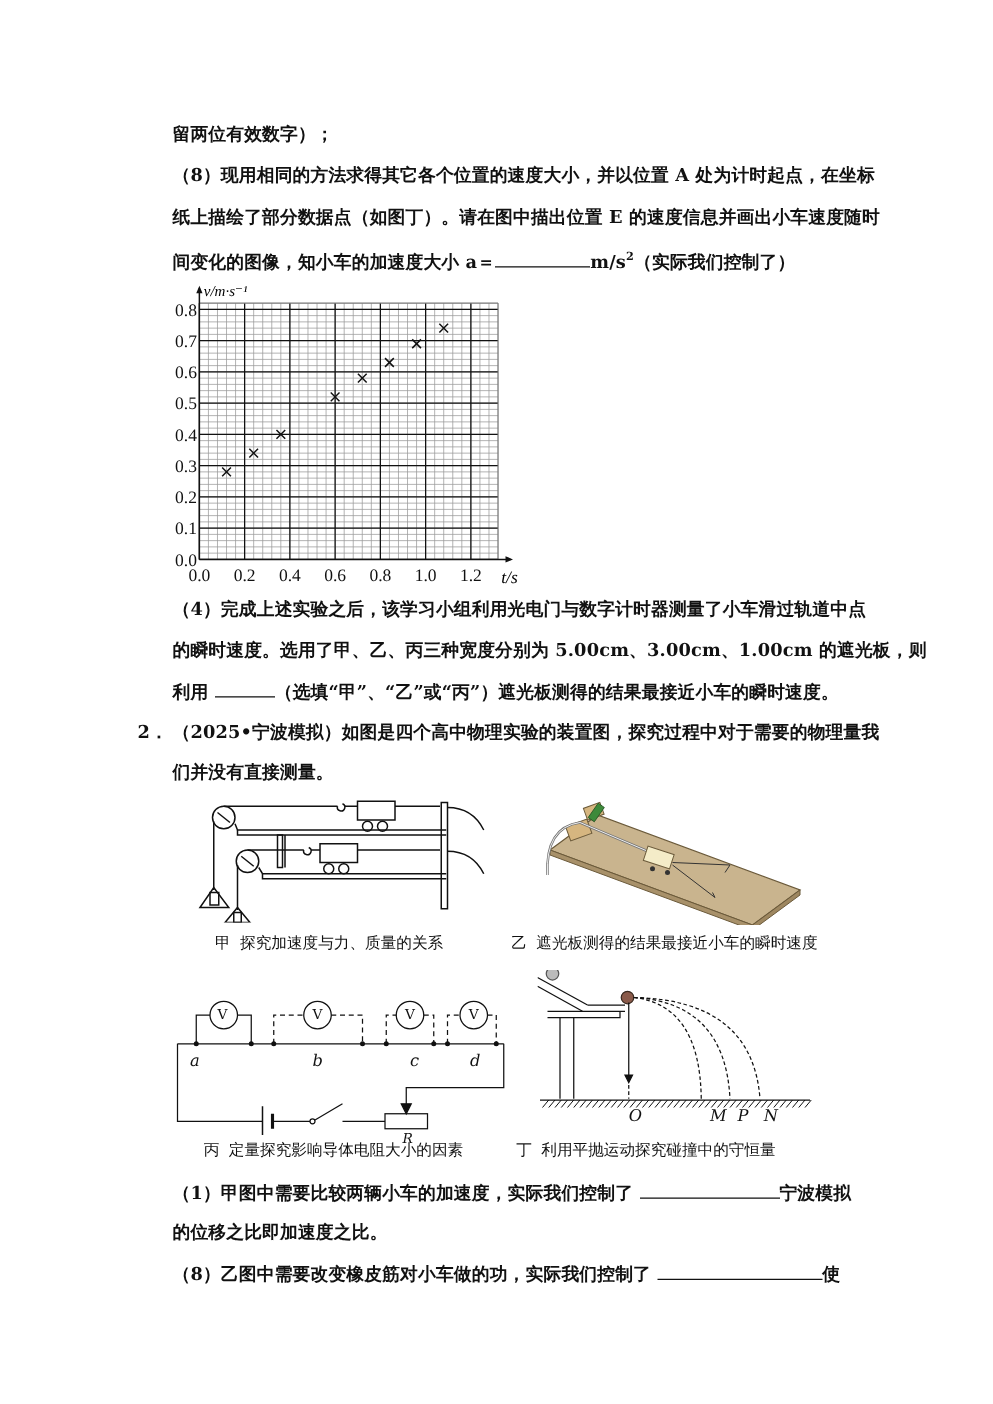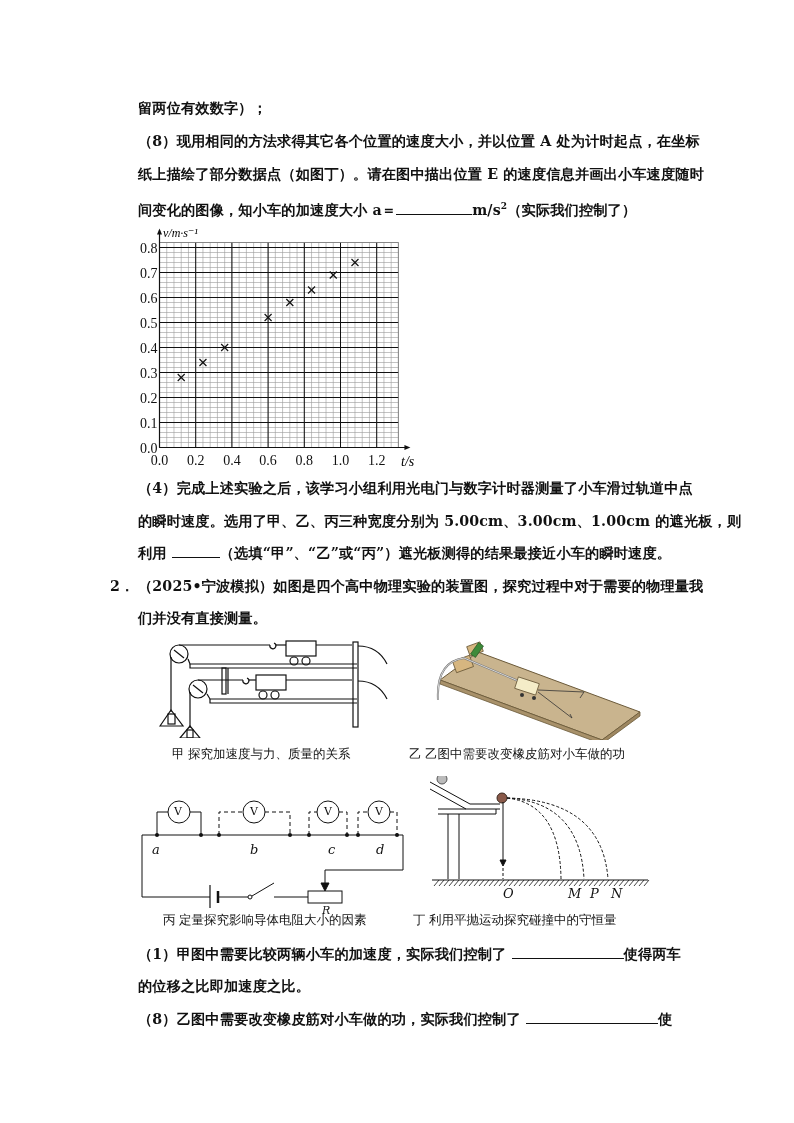--- a/index.html
+++ b/index.html
@@ -1,21 +1,21 @@
 <!DOCTYPE html>
 <html><head>
 <meta charset="utf-8">
 <style>
   html, body { margin: 0; padding: 0; background: #ffffff; }
   body { width: 794px; height: 1123px; position: relative; overflow: hidden;
          font-family: "DejaVu Serif", "Liberation Serif", serif; color: #111; }
   .line { position: absolute; left: 138px; font-size: 14.2px; line-height: 20px; white-space: nowrap; letter-spacing: 0.15px; font-weight: bold; }
   .blank { display: inline-block; border-bottom: 1px solid #111; height: 14px; vertical-align: baseline; }
   sup { font-size: 9px; vertical-align: 6px; }
-  .cap { position: absolute; font-family: Liberation Sans, sans-serif; font-size: 12.5px; white-space: nowrap; text-align: center; }
+  .cap { position: absolute; font-family: Liberation Mono, monospace; font-size: 12.5px; white-space: nowrap; text-align: center; }
   svg text { font-family: "Liberation Serif", "DejaVu Serif", serif; }
   .abs { position: absolute; }
 </style>
 </head>
 <body>
 
 <div class="line" style="top:98px">留两位有效数字）；</div>
 <div class="line" style="top:131px">（8）现用相同的方法求得其它各个位置的速度大小，并以位置 A 处为计时起点，在坐标</div>
 <div class="line" style="top:164px">纸上描绘了部分数据点（如图丁）。请在图中描出位置 E 的速度信息并画出小车速度随时</div>
 <div class="line" style="top:196px">
@@ -238,21 +238,21 @@
   <rect x="38" y="4" width="14" height="10" fill="#d6b680" stroke="#6b5a3a" stroke-width="0.8" transform="rotate(-20 45 9)"></rect>
   <rect x="44" y="3" width="6" height="14" fill="#3d8a3a" stroke="#1f4f1e" stroke-width="0.6" transform="rotate(35 47 10)"></rect>
   <path d="M8 60 Q6 22 34 18 L100 46" fill="none" stroke="#777" stroke-width="2"></path>
   <path d="M8 60 Q6 22 34 18 L100 46" fill="none" stroke="#eee" stroke-width="0.8"></path>
   <rect x="86" y="40" width="22" height="12" fill="#f4ecc8" stroke="#6b5a3a" stroke-width="0.8" transform="rotate(18 97 46)"></rect>
   <circle cx="92" cy="55" r="2" fill="#333"></circle>
     <circle cx="104" cy="58" r="2" fill="#333"></circle>
   <polyline points="108,50 154,52 150,58" fill="none" stroke="#333" stroke-width="0.8"></polyline>
   <polyline points="108,52 142,78 140,74" fill="none" stroke="#333" stroke-width="0.8"></polyline>
 </svg>
-<div class="cap" style="left:409px;top:746px">乙  乙图中需要改变橡皮筋对小车做的功</div>
+<div class="cap" style="left:409px;top:746px">乙  遮光板测得的结果最接近小车的瞬时速度</div>
 
 <svg class="abs" style="left:140px;top:795px" width="280" height="115" viewBox="0 0 280 115" fill="none" stroke="#111" stroke-width="1">
   <line x1="2" y1="40" x2="263" y2="40"></line>
   <g fill="#111" stroke="none">
     <circle cx="17" cy="40" r="2"></circle>
       <circle cx="61" cy="40" r="2"></circle>
     <circle cx="79" cy="40" r="2"></circle>
       <circle cx="150" cy="40" r="2"></circle>
     <circle cx="169" cy="40" r="2"></circle>
       <circle cx="207" cy="40" r="2"></circle>
@@ -360,18 +360,18 @@
       <line x1="214" y1="110" x2="219" y2="104" stroke="#111" stroke-width="0.8"></line>
     </g>
 </svg>
 <span class="abs" style="left:503px;top:886px;font-style:italic;font-size:13px">O</span>
 <span class="abs" style="left:568px;top:886px;font-style:italic;font-size:13px">M</span>
 <span class="abs" style="left:590px;top:886px;font-style:italic;font-size:13px">P</span>
 <span class="abs" style="left:611px;top:886px;font-style:italic;font-size:13px">N</span>
 <div class="cap" style="left:413px;top:912px">丁  利用平抛运动探究碰撞中的守恒量</div>
 
 <div class="line" style="top:944px">
-  <span>（1）甲图中需要比较两辆小车的加速度，实际我们控制了 </span><span class="blank" style="width:112px"></span><span>使得两车</span>
+  <span>（1）甲图中需要比较两辆小车的加速度，实际我们控制了 </span><span class="blank" style="width:112px"></span><span>宁波模拟</span>
 </div>
 <div class="line" style="top:976px">的位移之比即加速度之比。</div>
 <div class="line" style="top:1009px">
   <span>（8）乙图中需要改变橡皮筋对小车做的功，实际我们控制了 </span><span class="blank" style="width:132px"></span><span>使</span>
 </div>
 
 </body></html>

